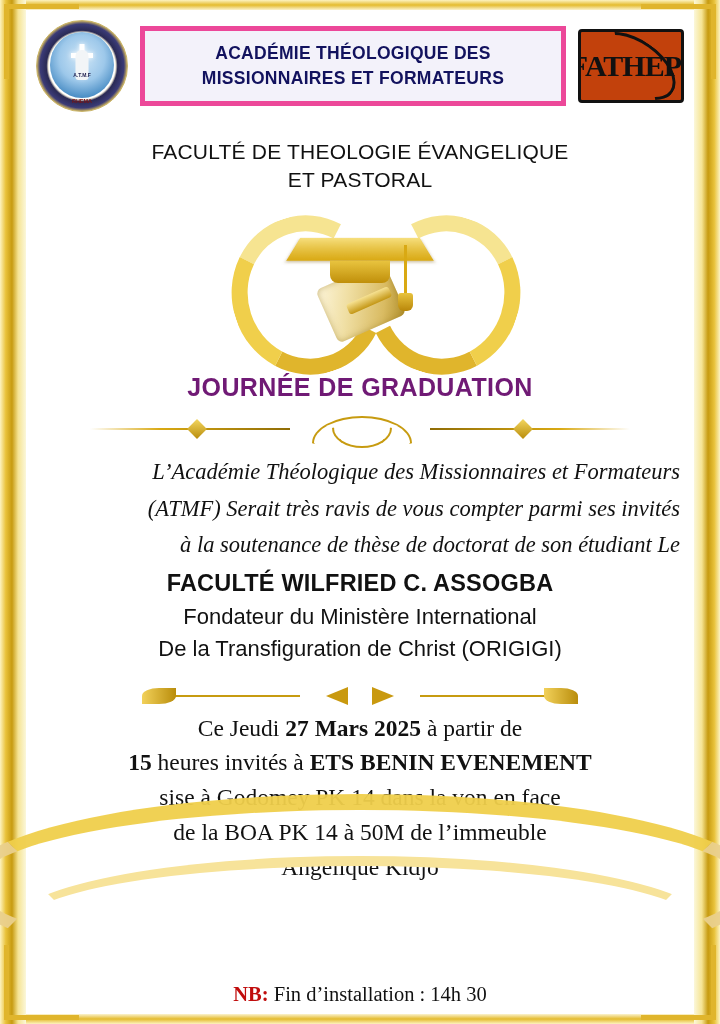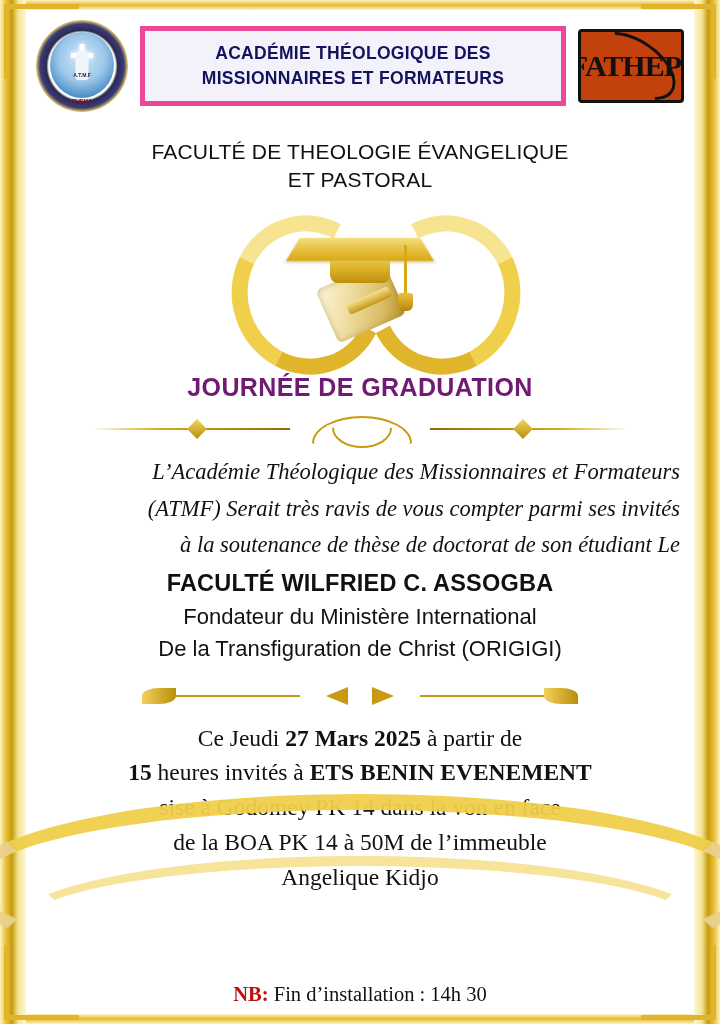--- a/index.html
+++ b/index.html
@@ -383,21 +383,20 @@
   .divider2 .tri.l { left: 296px; border-right: 22px solid #c9990f; }
   .divider2 .tri.r { right: 296px; border-left: 22px solid #c9990f; }
 
   
   .details {
     text-align: center;
     font-family: "Liberation Serif", serif;
     font-size: 23.5px;
     color: #111111;
     line-height: 1.48;
-    margin-top: 10px;
   }
   .details b { font-weight: bold; }
 
   
   .swoosh-bottom {
     position: absolute;
     left: -40px;
     right: -40px;
     bottom: 48px;
     height: 150px;

